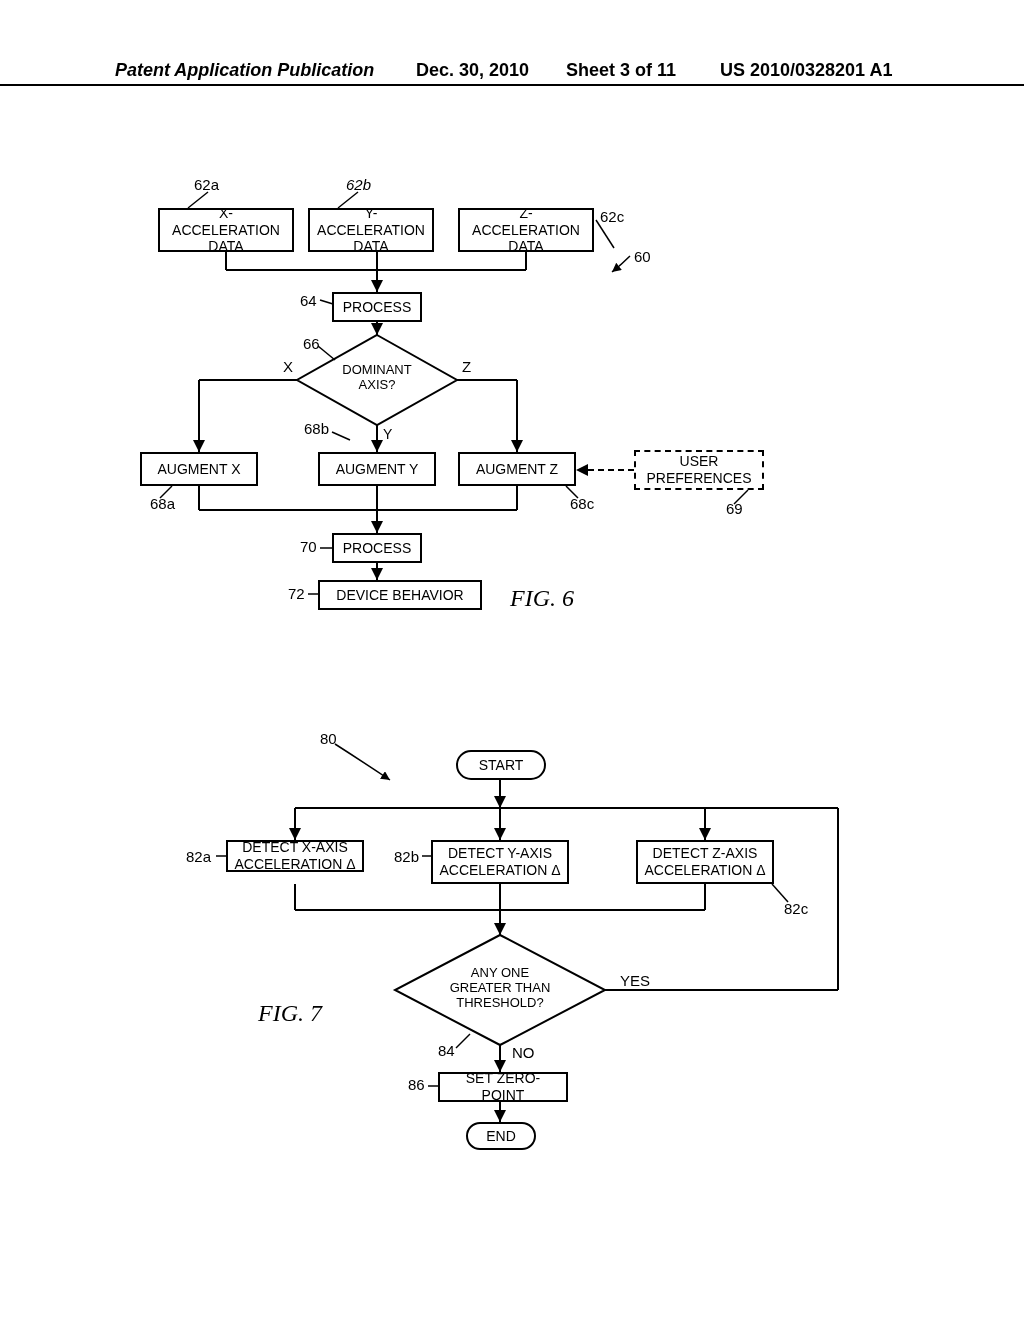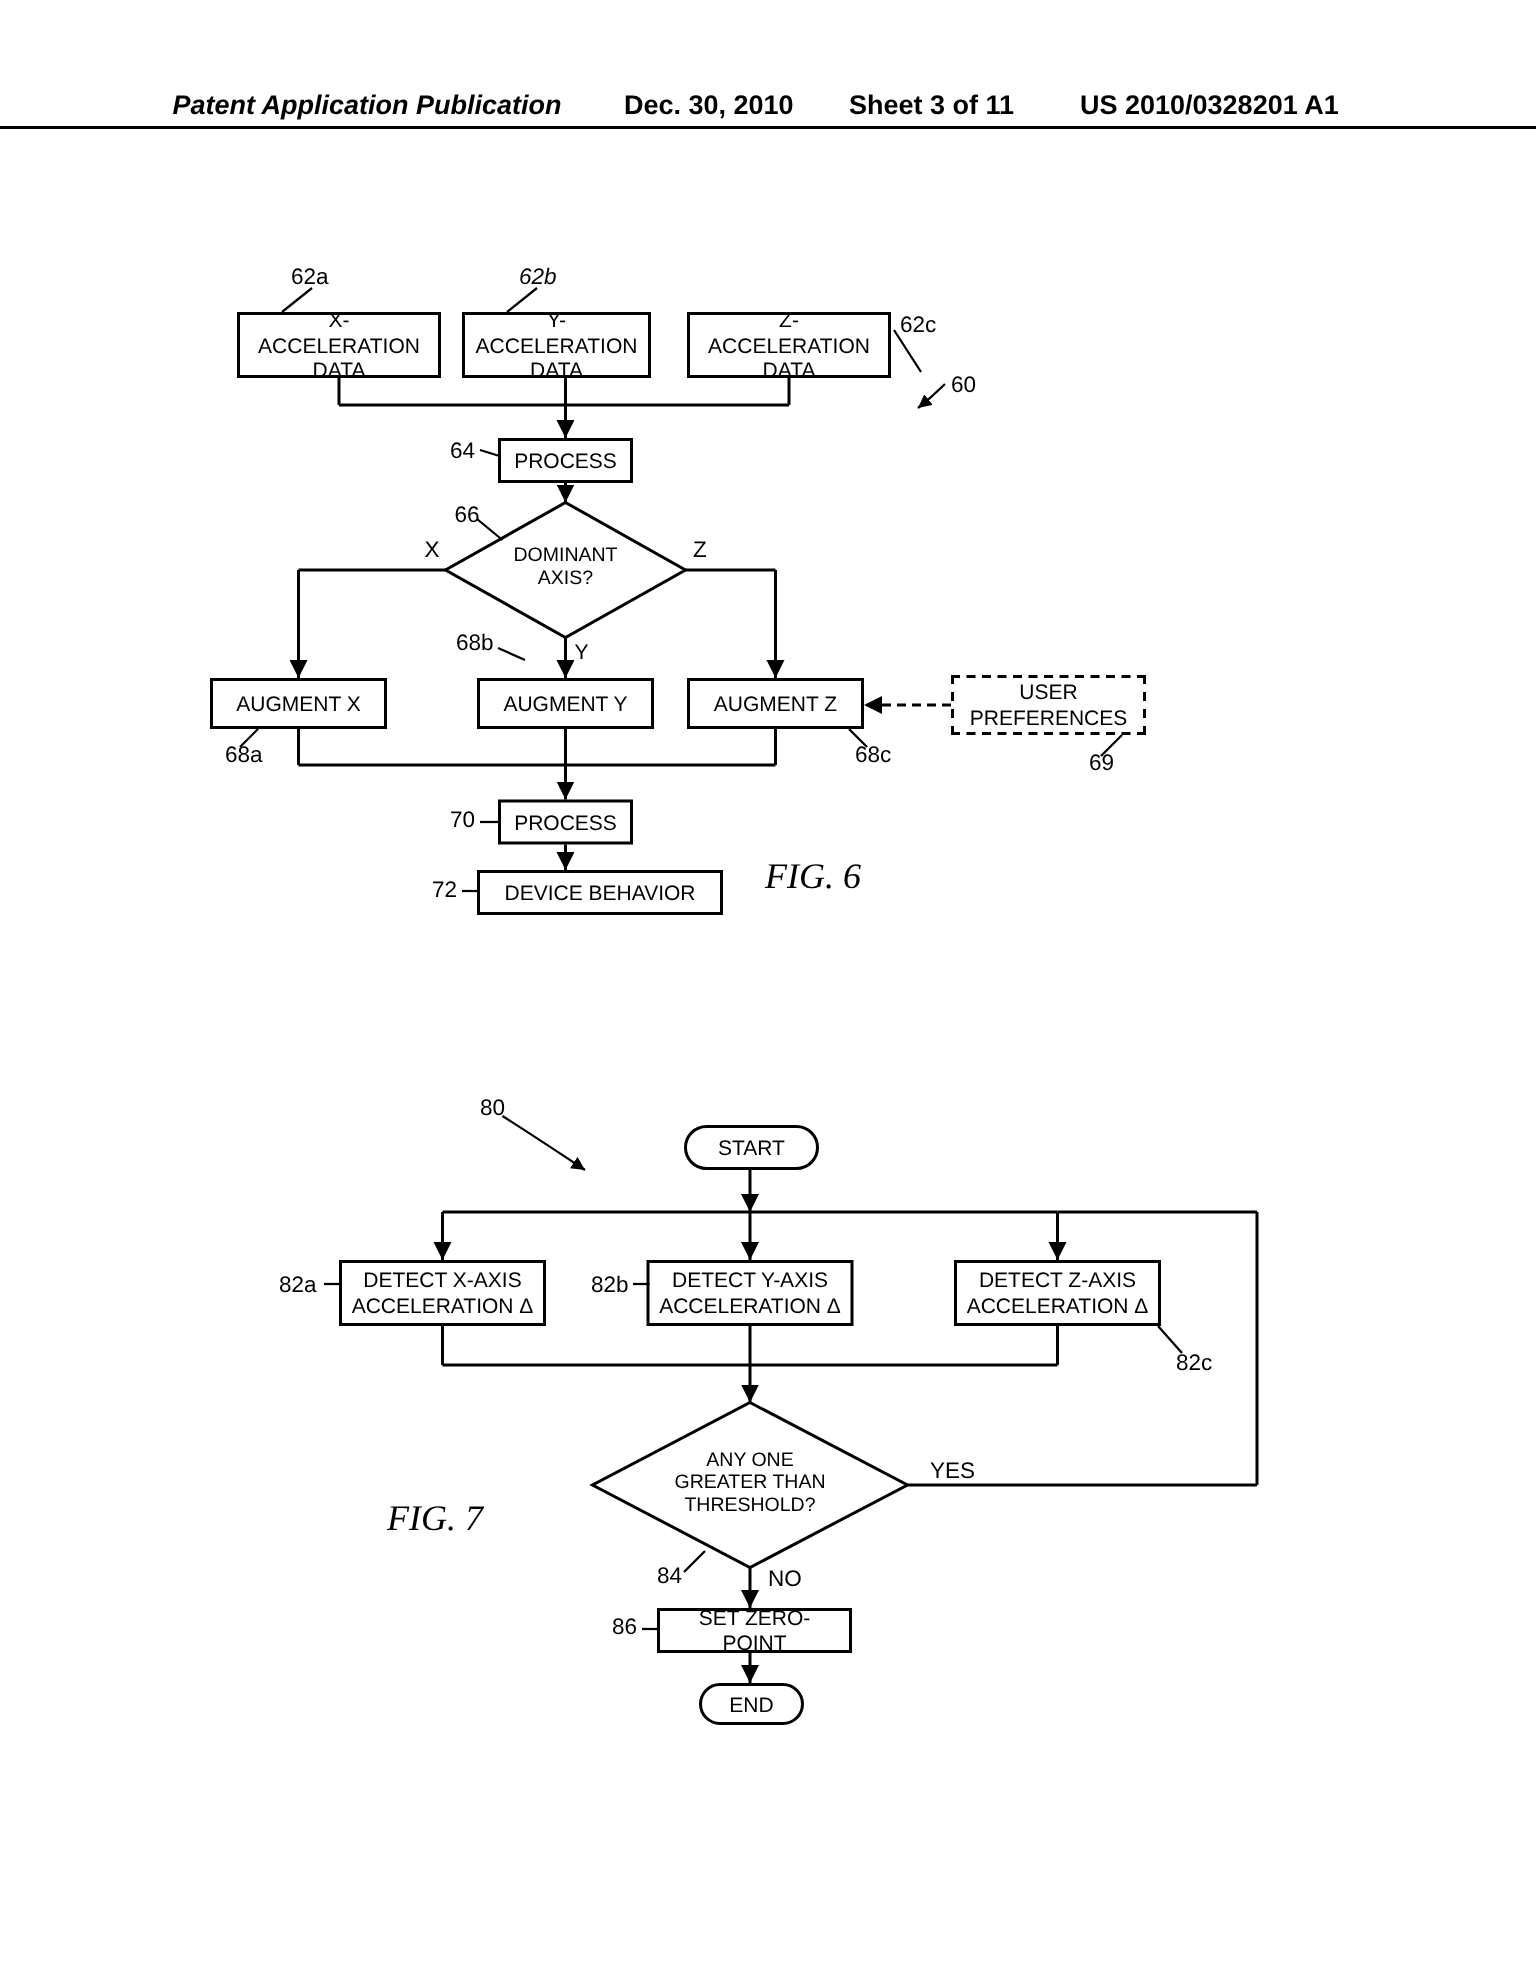--- a/index.html
+++ b/index.html
@@ -101,21 +101,21 @@
 
 <div class="box dashed" style="left:634px; top:450px; width:130px; height:40px;">USER PREFERENCES</div>
 <div class="label" style="left:726px; top:500px;">69</div>
 
 <div class="box" style="left:332px; top:533px; width:90px; height:30px;">PROCESS</div>
 <div class="label" style="left:300px; top:538px;">70</div>
 
 <div class="box" style="left:318px; top:580px; width:164px; height:30px;">DEVICE BEHAVIOR</div>
 <div class="label" style="left:288px; top:585px;">72</div>
 
-<div class="figlabel" style="left:510px; top:572px;">FIG. 6</div>
+<div class="figlabel" style="left:510px; top:585px;">FIG. 6</div>
 
 <svg class="wires" width="1024" height="1320">
   <defs>
     <marker id="arr" markerWidth="8" markerHeight="8" refX="6" refY="3" orient="auto">
       <path d="M0,0 L6,3 L0,6 Z" fill="#000"></path>
     </marker>
   </defs>
 
   <line x1="208" y1="192" x2="188" y2="208" stroke="#000" stroke-width="1.5"></line>
   <line x1="358" y1="192" x2="338" y2="208" stroke="#000" stroke-width="1.5"></line>
@@ -162,21 +162,21 @@
 
   <line x1="308" y1="594" x2="320" y2="594" stroke="#000" stroke-width="1.5"></line>
 
   <path d="M630,256 Q622,264 612,272" stroke="#000" stroke-width="1.5" fill="none" marker-end="url(#arr)"></path>
 </svg>
 
 <div class="label" style="left:320px; top:730px;">80</div>
 
 <div class="terminator" style="left:456px; top:750px; width:90px; height:30px;">START</div>
 
-<div class="box" style="left:226px; top:840px; width:138px; height:44px;">DETECT X-AXIS ACCELERATION Δ</div>
+<div class="box" style="left:226px; top:840px; width:138px; height:32px;">DETECT X-AXIS ACCELERATION Δ</div>
 <div class="box" style="left:431px; top:840px; width:138px; height:44px;">DETECT Y-AXIS ACCELERATION Δ</div>
 <div class="box" style="left:636px; top:840px; width:138px; height:44px;">DETECT Z-AXIS ACCELERATION Δ</div>
 
 <div class="label" style="left:186px; top:848px;">82a</div>
 <div class="label" style="left:394px; top:848px;">82b</div>
 <div class="label" style="left:784px; top:900px;">82c</div>
 
 <svg class="wires" width="1024" height="1320">
   <polygon points="500,935 605,990 500,1045 395,990" fill="#fff" stroke="#000" stroke-width="2"></polygon>
 </svg>

